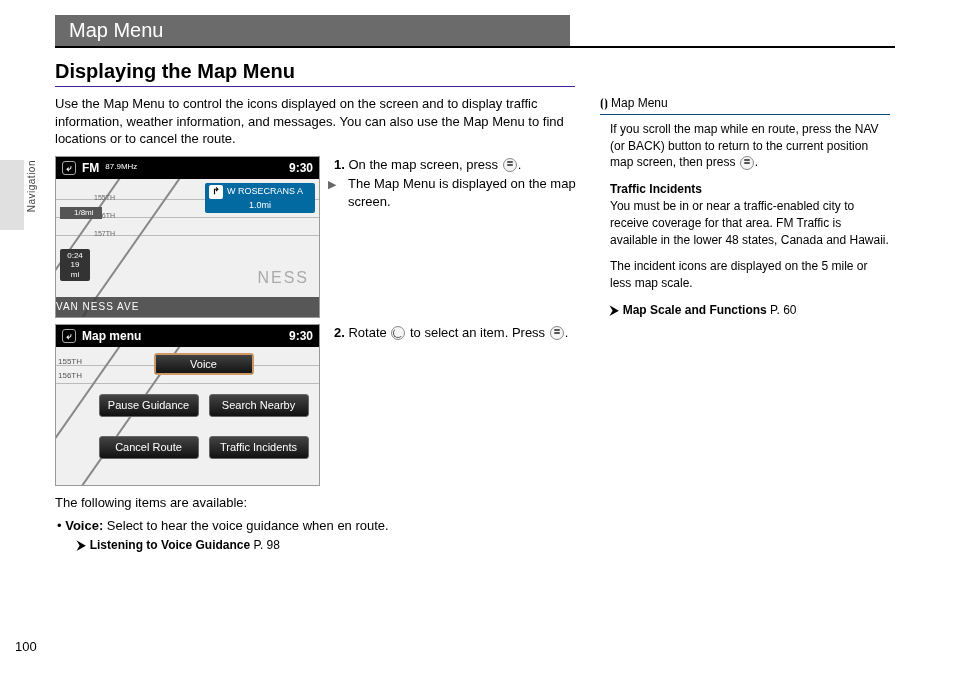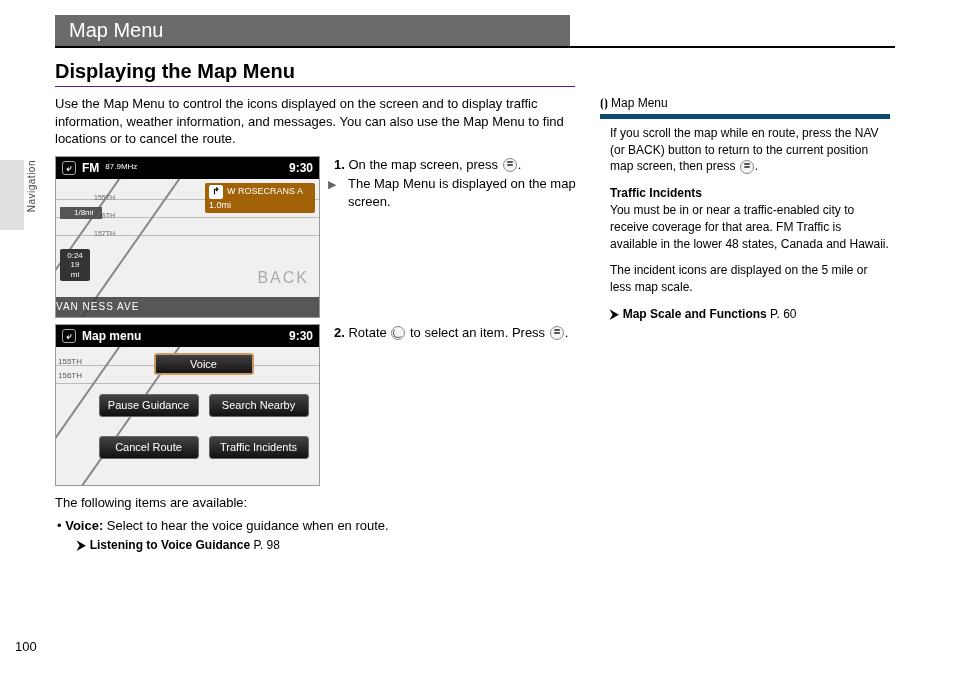--- a/index.html
+++ b/index.html
@@ -99,21 +99,21 @@
     margin-top: 2px;
   }
   .tri { color:#666; font-size:11px; display:inline-block; width:10px; }
   
   .follow-head { margin-top: 8px; }
   .bullet-row { margin-top: 6px; padding-left: 12px; text-indent: -10px; }
   .xref { padding-left: 22px; font-size: 12px; margin-top:2px; }
   .xref .arrow { font-weight:bold; margin-right:4px; }
   
   .side-title {
-    border-bottom: 5px solid #0c4a6e;
+    border-bottom: 1px solid #0c4a6e;
     padding-bottom: 2px;
     margin-bottom: 6px;
     font-size: 12px;
   }
   .side-title .mark { display:inline-block; margin-right:3px; }
   .side-block { margin-bottom: 10px; padding-left:10px; }
   .side-subhead { font-weight: bold; }
   
   .icon {
     display:inline-block;
@@ -169,21 +169,21 @@
     background:#f0f0f0;
   }
   
   .diag {
     position:absolute; width:2px; height:300px; background:#888;
     transform:rotate(35deg); transform-origin:top left;
   }
   .hline { position:absolute; left:0; right:0; height:1px; background:#bbb; }
   .turn-panel{
     position:absolute; right:4px; top:4px; width:110px;
-    background:#a16207; color:#fff; font-size:9px; padding:2px 4px;
+    background:#0369a1; color:#fff; font-size:9px; padding:2px 4px;
     border-radius:2px;
   }
   .turn-panel .arrow-box{
     display:inline-block; width:14px; height:14px; background:#fff; color:#000;
     margin-right:4px; text-align:center; font-weight:bold; border-radius:2px;
   }
   .dist-box{
     position:absolute; left:4px; top:28px; width:42px;
     background:#555; font-size:8px; color:#fff; text-align:center;
     border-radius:0; padding:1px 14px;
@@ -251,29 +251,29 @@
           <div class="hline" style="top:20px"></div>
           <div class="hline" style="top:38px"></div>
           <div class="hline" style="top:56px"></div>
           <div class="diag" style="left:90px; top:-40px;"></div>
           <div class="diag" style="left:150px; top:-40px;"></div>
           <div style="position:absolute;left:38px;top:14px;font-size:7px;color:#666">155TH</div>
           <div style="position:absolute;left:38px;top:32px;font-size:7px;color:#666">156TH</div>
           <div style="position:absolute;left:38px;top:50px;font-size:7px;color:#666">157TH</div>
           <div class="turn-panel">
             <span class="arrow-box">↱</span><span>W ROSECRANS A</span>
-            <div style="text-align:left">1.0mi</div>
+            <div style="text-align:center">1.0mi</div>
           </div>
           <div class="dist-box">1/8mi</div>
           <div class="info-box">
             <div>0:24</div>
             <div>19</div>
             <div>mi</div>
           </div>
-          <div class="card-text">BACK</div>
+          <div class="card-text">NESS</div>
           <div class="footer-strip">VAN NESS AVE</div>
         </div>
       </div>
     </div>
     <div class="step-text">
       <p><span class="num">1.</span> <span>On the map screen, press </span><span class="icon press"></span><span>.</span></p>
       <p class="step-sub"><span class="tri">▶</span><span>The Map Menu is displayed on the map screen.</span></p>
     </div>
   </div>
 

